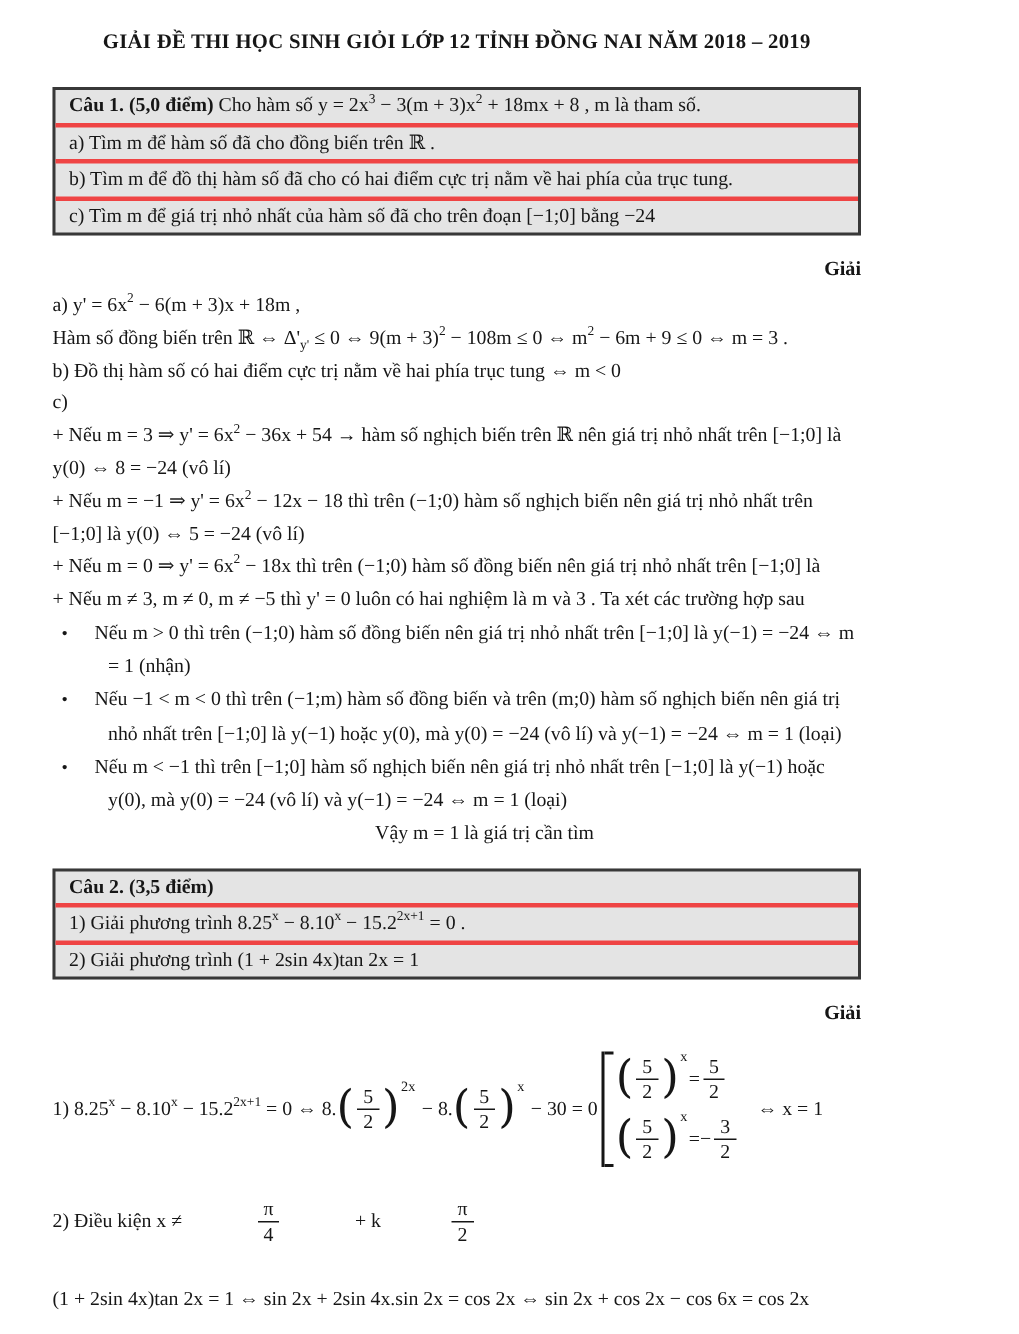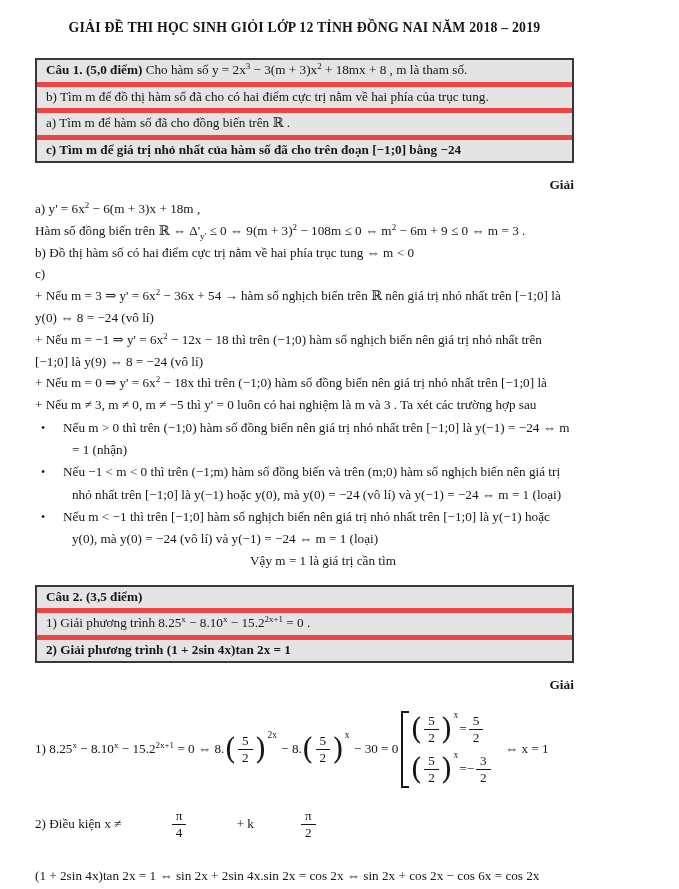--- a/index.html
+++ b/index.html
@@ -15,23 +15,23 @@
     text-align: center; font-weight: bold; font-size: 13.8px;
     letter-spacing: 0.2px; margin: 6px 0 0 0;
   }
 
   .qbox {
     border: 2px solid #383838; background: #e4e4e4;
     margin-top: 22px;
   }
   .qbox .qrow {
     padding: 2px 9px 3px 9px; line-height: 16.5px;
-    border-bottom: 5px solid #ef4444;
-  }
-  .qbox .qrow:last-child { border-bottom: none; font-weight: bold; }
+    border-bottom: 3px solid #ef4444;
+  }
+  .qbox .qrow:last-child { border-bottom: none; }
   .qbold { font-weight: bold; }
 
   .giai-heading { text-align: right; font-weight: bold; margin: 14px 0 5px 0; font-size: 13.4px; }
 
   .sol p { margin: 0; line-height: 21.8px; }
   sup { font-size: 0.68em; line-height: 0; }
   sub { font-size: 0.68em; line-height: 0; }
 
   ul.case-bullets { list-style: none; margin: 1px 0 0 0; padding: 0; }
   ul.case-bullets li {
@@ -71,41 +71,41 @@
 
 <div class="page">
 
   <div class="doc-title">GIẢI ĐỀ THI HỌC SINH GIỎI LỚP 12 TỈNH ĐỒNG NAI NĂM 2018 – 2019</div>
 
   <div class="qbox">
     <div class="qrow">
       <span class="qbold">Câu 1. (5,0 điểm)</span><span> Cho hàm số y = 2x<sup>3</sup> − 3(m + 3)x<sup>2</sup> + 18mx + 8 , m là tham số.</span>
     </div>
     <div class="qrow">
+      <span>a) Tìm m để hàm số đã cho đồng biến trên ℝ .</span>
+    </div>
+    <div class="qrow">
       <span>b) Tìm m để đồ thị hàm số đã cho có hai điểm cực trị nằm về hai phía của trục tung.</span>
-    </div>
-    <div class="qrow">
-      <span>a) Tìm m để hàm số đã cho đồng biến trên ℝ .</span>
     </div>
     <div class="qrow">
       <span>c) Tìm m để giá trị nhỏ nhất của hàm số đã cho trên đoạn [−1;0] bằng −24</span>
     </div>
   </div>
 
   <div class="giai-heading">Giải</div>
 
   <div class="sol">
     <p>a) y' = 6x<sup>2</sup> − 6(m + 3)x + 18m ,</p>
     <p>Hàm số đồng biến trên ℝ  ⇔ Δ'<sub>y'</sub> ≤ 0 ⇔ 9(m + 3)<sup>2</sup> − 108m ≤ 0 ⇔ m<sup>2</sup> − 6m + 9 ≤ 0 ⇔ m = 3 .</p>
     <p>b) Đồ thị hàm số có hai điểm cực trị nằm về hai phía trục tung ⇔ m &lt; 0</p>
     <p>c)</p>
     <p>+ Nếu m = 3 ⇒ y' = 6x<sup>2</sup> − 36x + 54 → hàm số nghịch biến trên ℝ  nên giá trị nhỏ nhất trên [−1;0] là</p>
     <p>y(0) ⇔ 8 = −24 (vô lí)</p>
     <p>+ Nếu m = −1 ⇒ y' = 6x<sup>2</sup> − 12x − 18 thì trên (−1;0) hàm số nghịch biến nên giá trị nhỏ nhất trên</p>
-    <p>[−1;0] là y(9) ⇔ 8 = −24 (vô lí)</p>
+    <p>[−1;0] là y(0) ⇔ 5 = −24 (vô lí)</p>
     <p>+ Nếu m = 0 ⇒ y' = 6x<sup>2</sup> − 18x thì trên (−1;0) hàm số đồng biến nên giá trị nhỏ nhất trên [−1;0] là</p>
     <p>+ Nếu m ≠ 3, m ≠ 0, m ≠ −5 thì y' = 0 luôn có hai nghiệm là m và 3 . Ta xét các trường hợp sau</p>
 
     <ul class="case-bullets">
       <li><span class="dot">•</span><span>Nếu m &gt; 0 thì trên (−1;0) hàm số đồng biến nên giá trị nhỏ nhất trên [−1;0] là y(−1) = −24 ⇔ m = 1 (nhận)</span></li>
       <li><span class="dot">•</span><span>Nếu −1 &lt; m &lt; 0 thì trên (−1;m) hàm số đồng biến và trên (m;0) hàm số nghịch biến nên giá trị nhỏ nhất trên [−1;0] là y(−1) hoặc y(0), mà y(0) = −24 (vô lí) và y(−1) = −24 ⇔ m = 1 (loại)</span></li>
       <li><span class="dot">•</span><span>Nếu m &lt; −1 thì trên [−1;0] hàm số nghịch biến nên giá trị nhỏ nhất trên [−1;0] là y(−1) hoặc y(0), mà y(0) = −24 (vô lí) và y(−1) = −24 ⇔ m = 1 (loại)</span></li>
     </ul>
     <p class="conclusion">Vậy m = 1 là giá trị cần tìm</p>
   </div>

